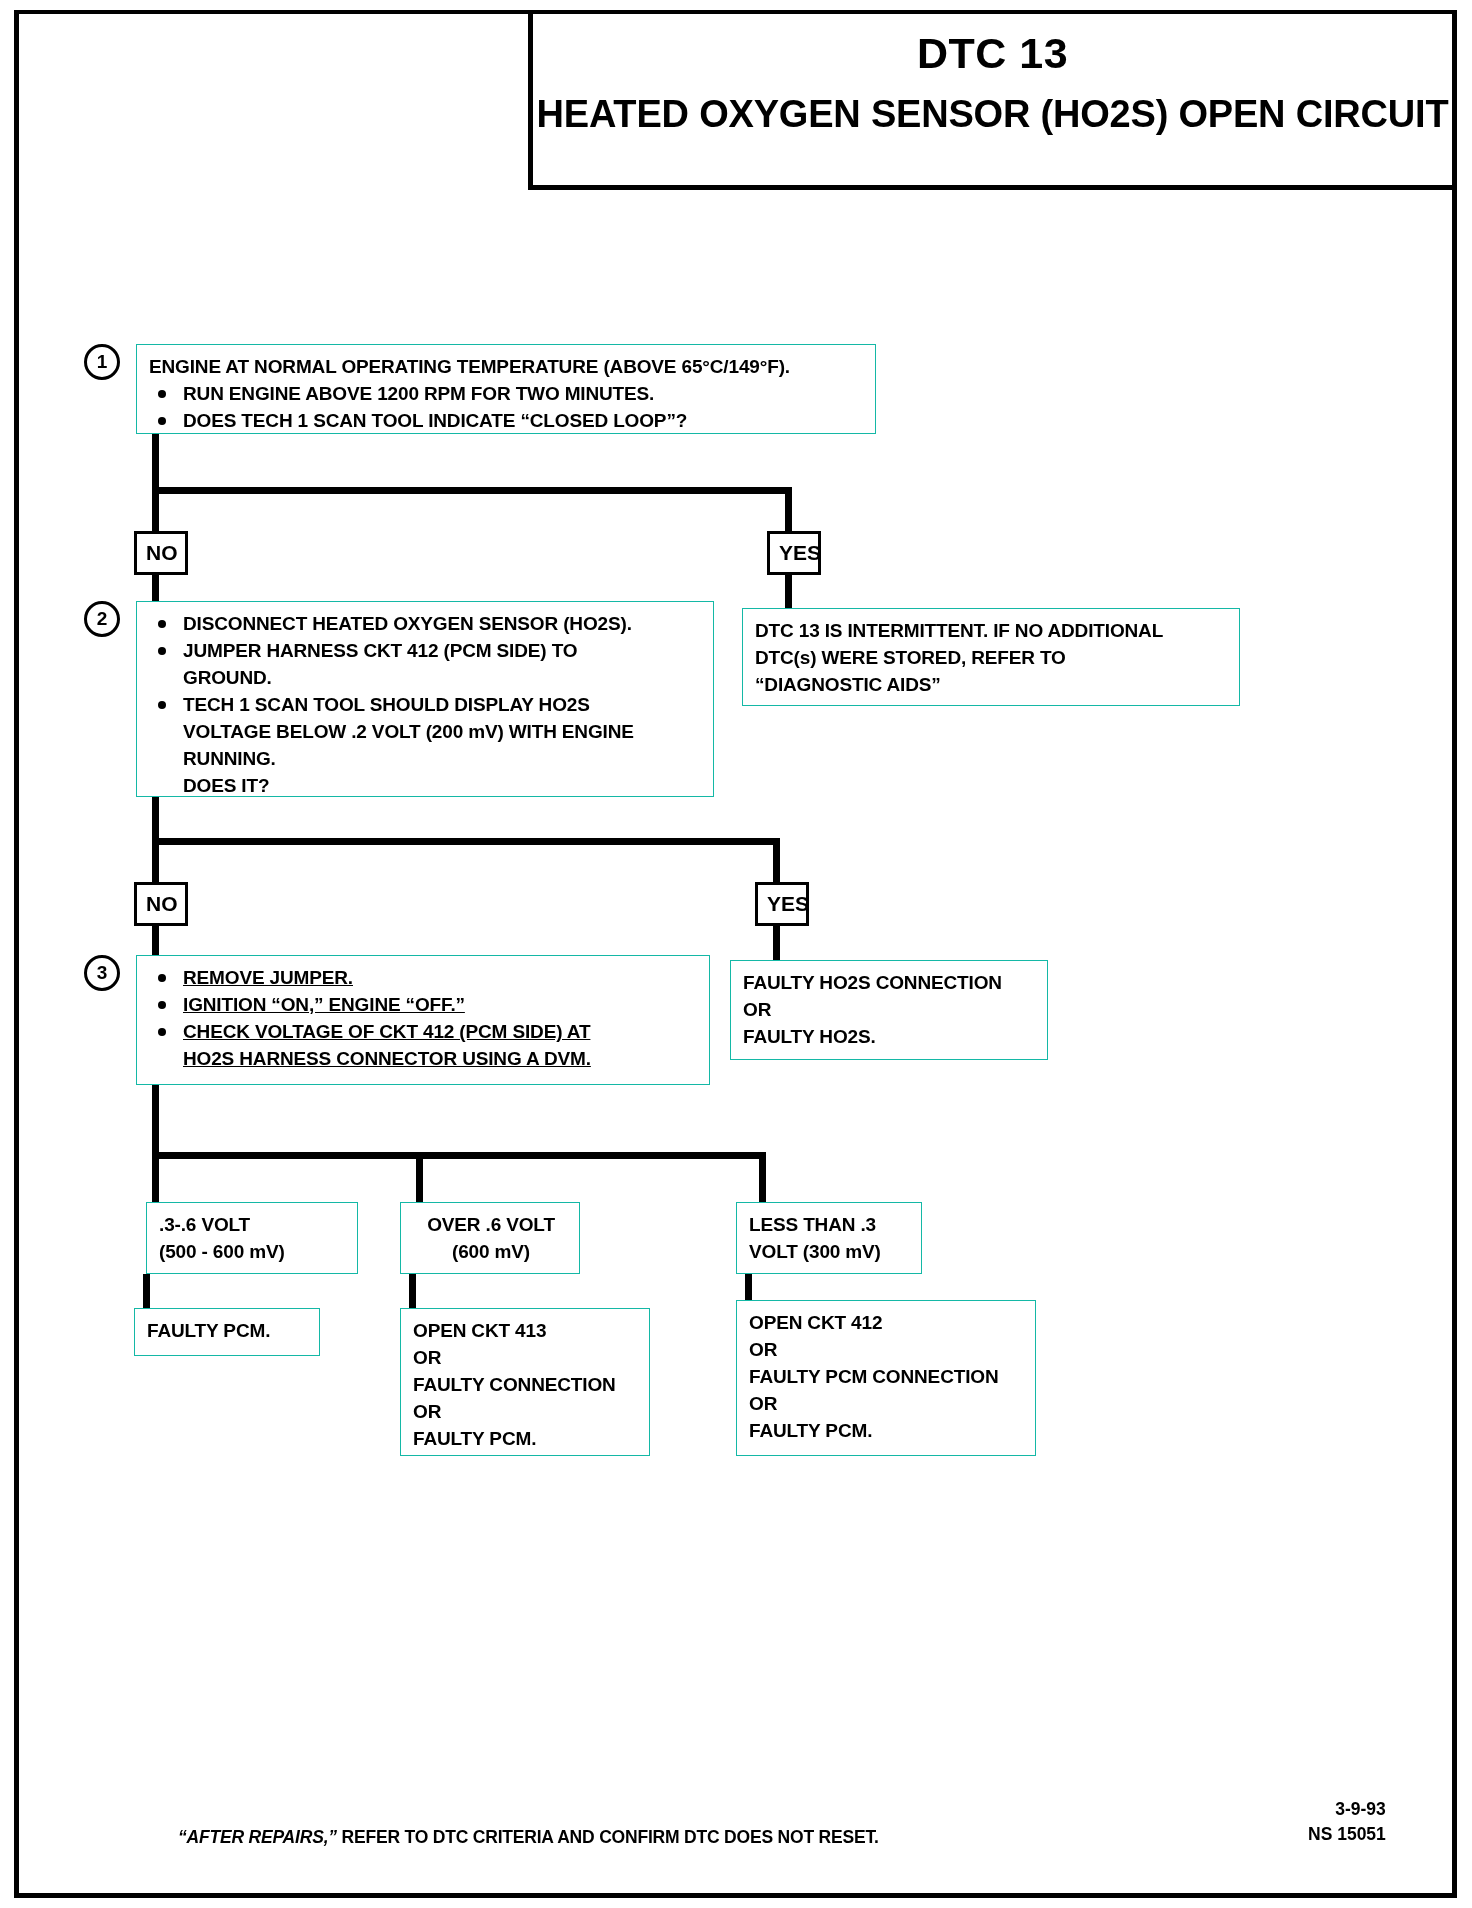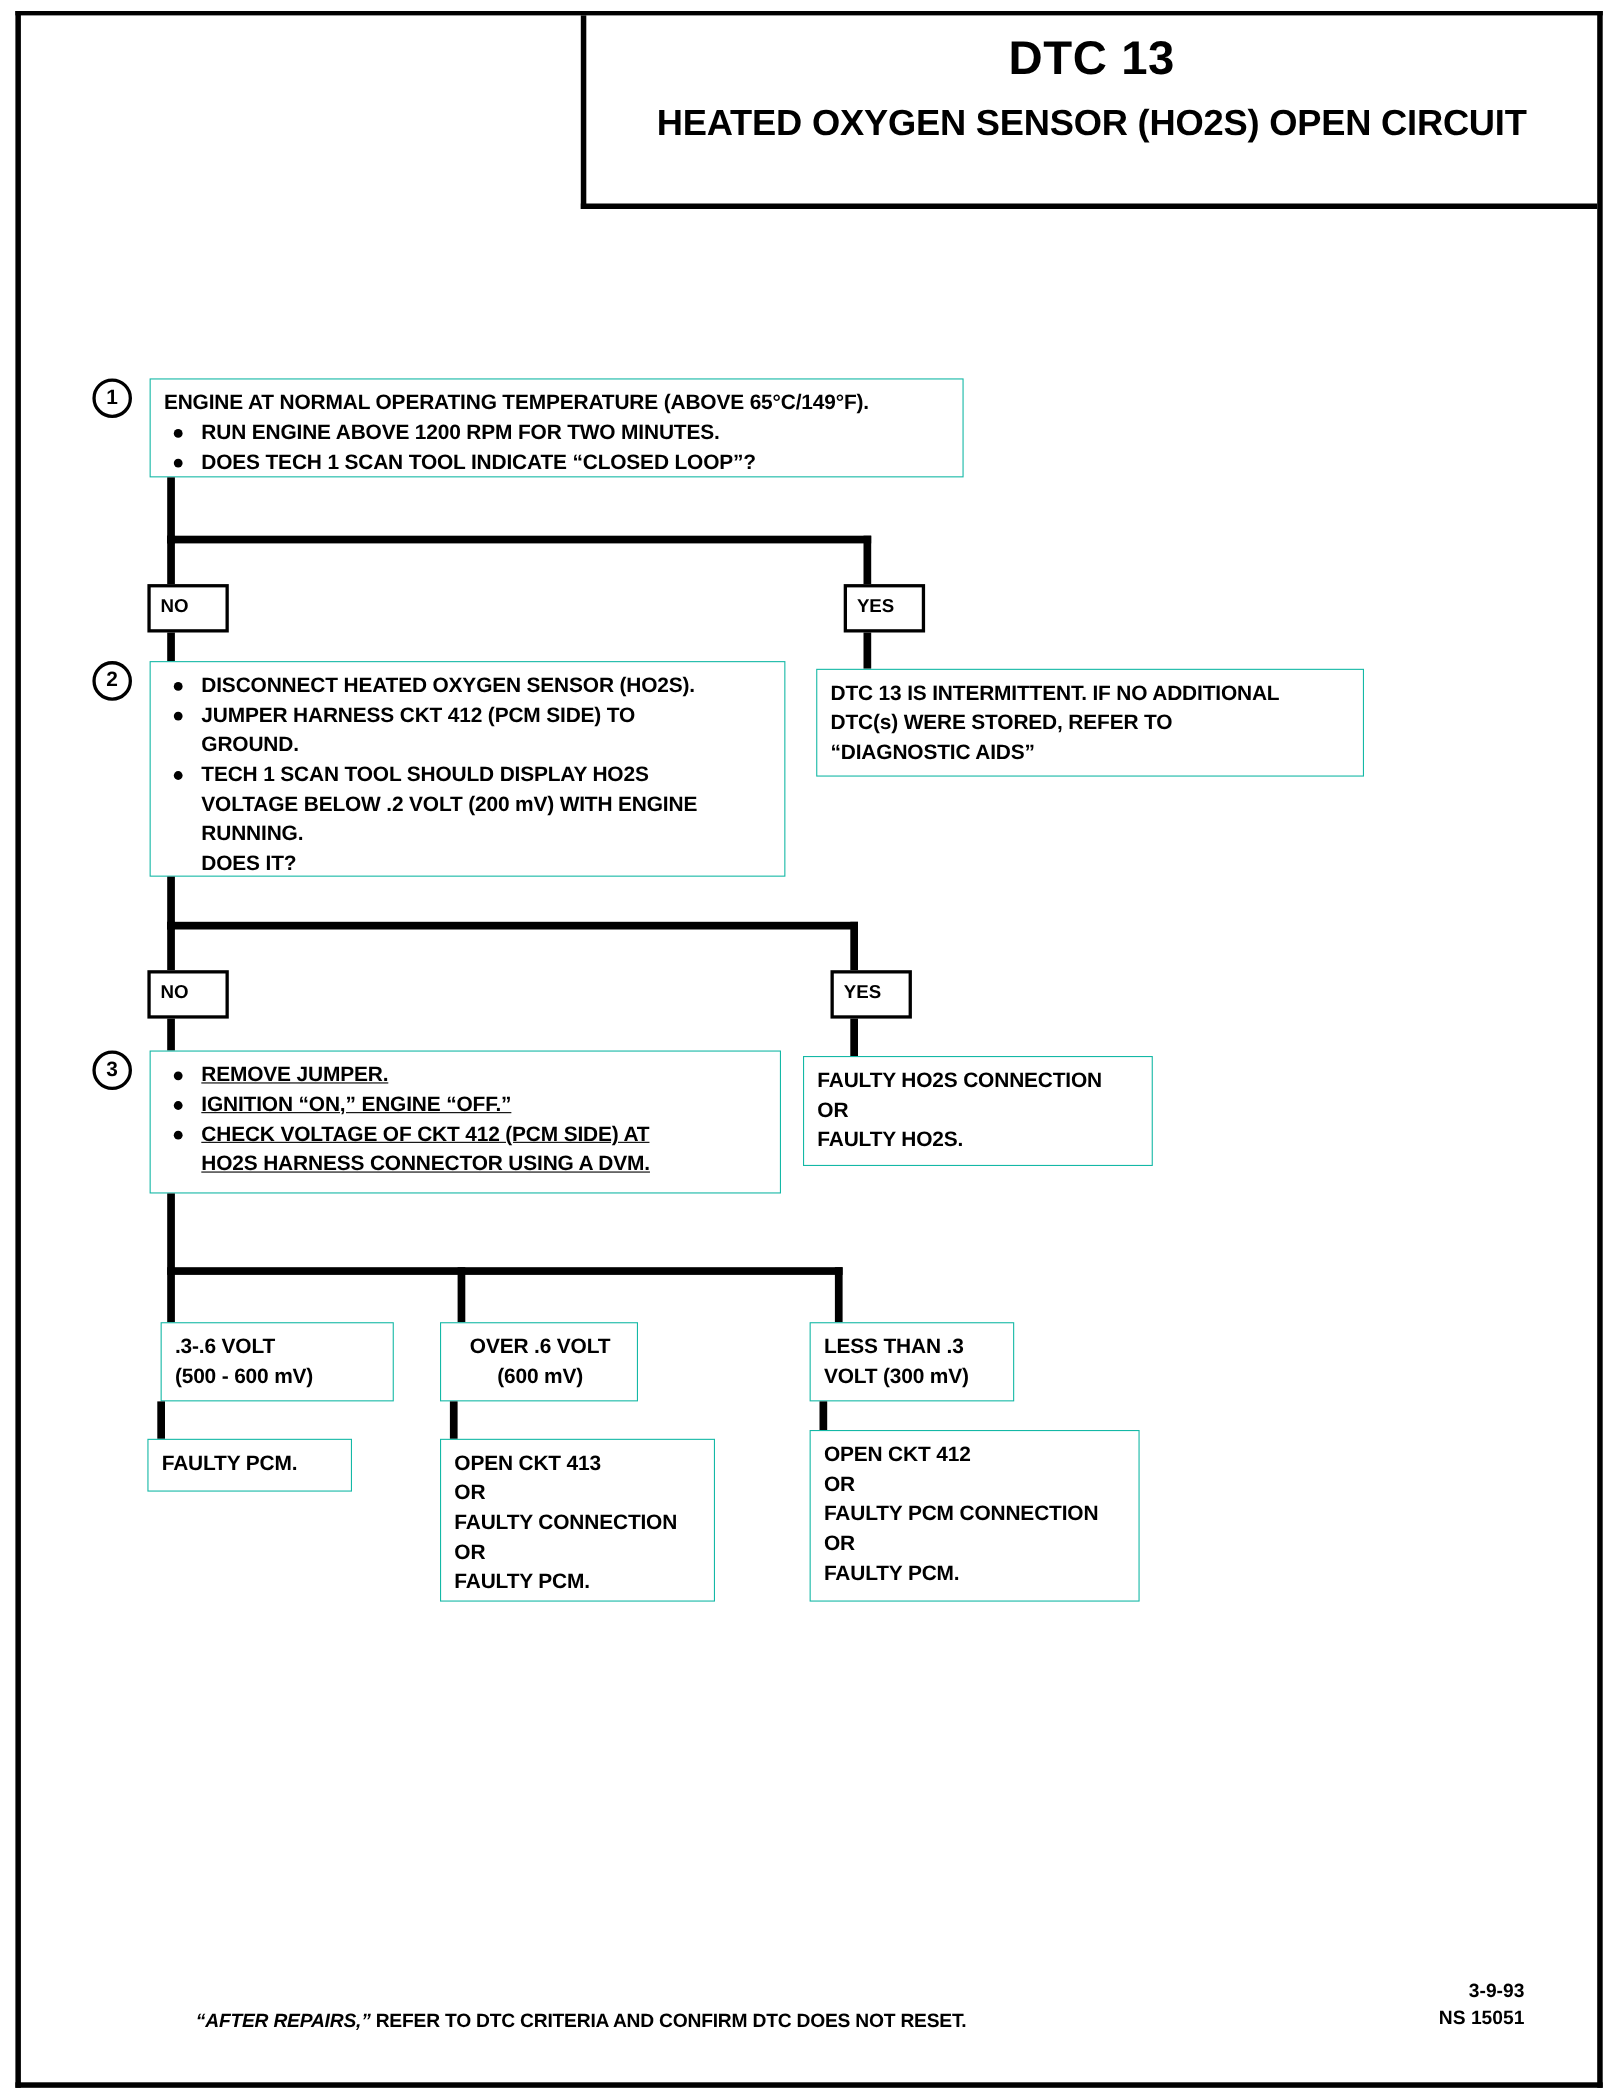--- a/index.html
+++ b/index.html
@@ -46,21 +46,21 @@
     text-align: center;
     padding-top: 18px;
   }
   #dtc-code {
     font-size: 43px;
     font-weight: bold;
     letter-spacing: 0.5px;
     line-height: 1.0;
   }
   #dtc-title {
-    font-size: 33px;
+    font-size: 38px;
     font-weight: bold;
     letter-spacing: -0.2px;
     margin-top: 20px;
     line-height: 1.05;
   }
 
   
   .box {
     position: absolute;
     border: 1px solid #14b8a6;
@@ -109,25 +109,25 @@
     line-height: 30px;
     background: #fff;
   }
 
   
   .yn-box {
     position: absolute;
     border: 3px solid #000;
     box-sizing: border-box;
     background: #fff;
-    font-size: 17px;
+    font-size: 21px;
     font-weight: bold;
     text-align: left;
     padding: 7px 0 0 9px;
-    width: 74px;
+    width: 54px;
     height: 44px;
   }
 
   
   .conn {
     position: absolute;
     background: #000;
   }
 
   

